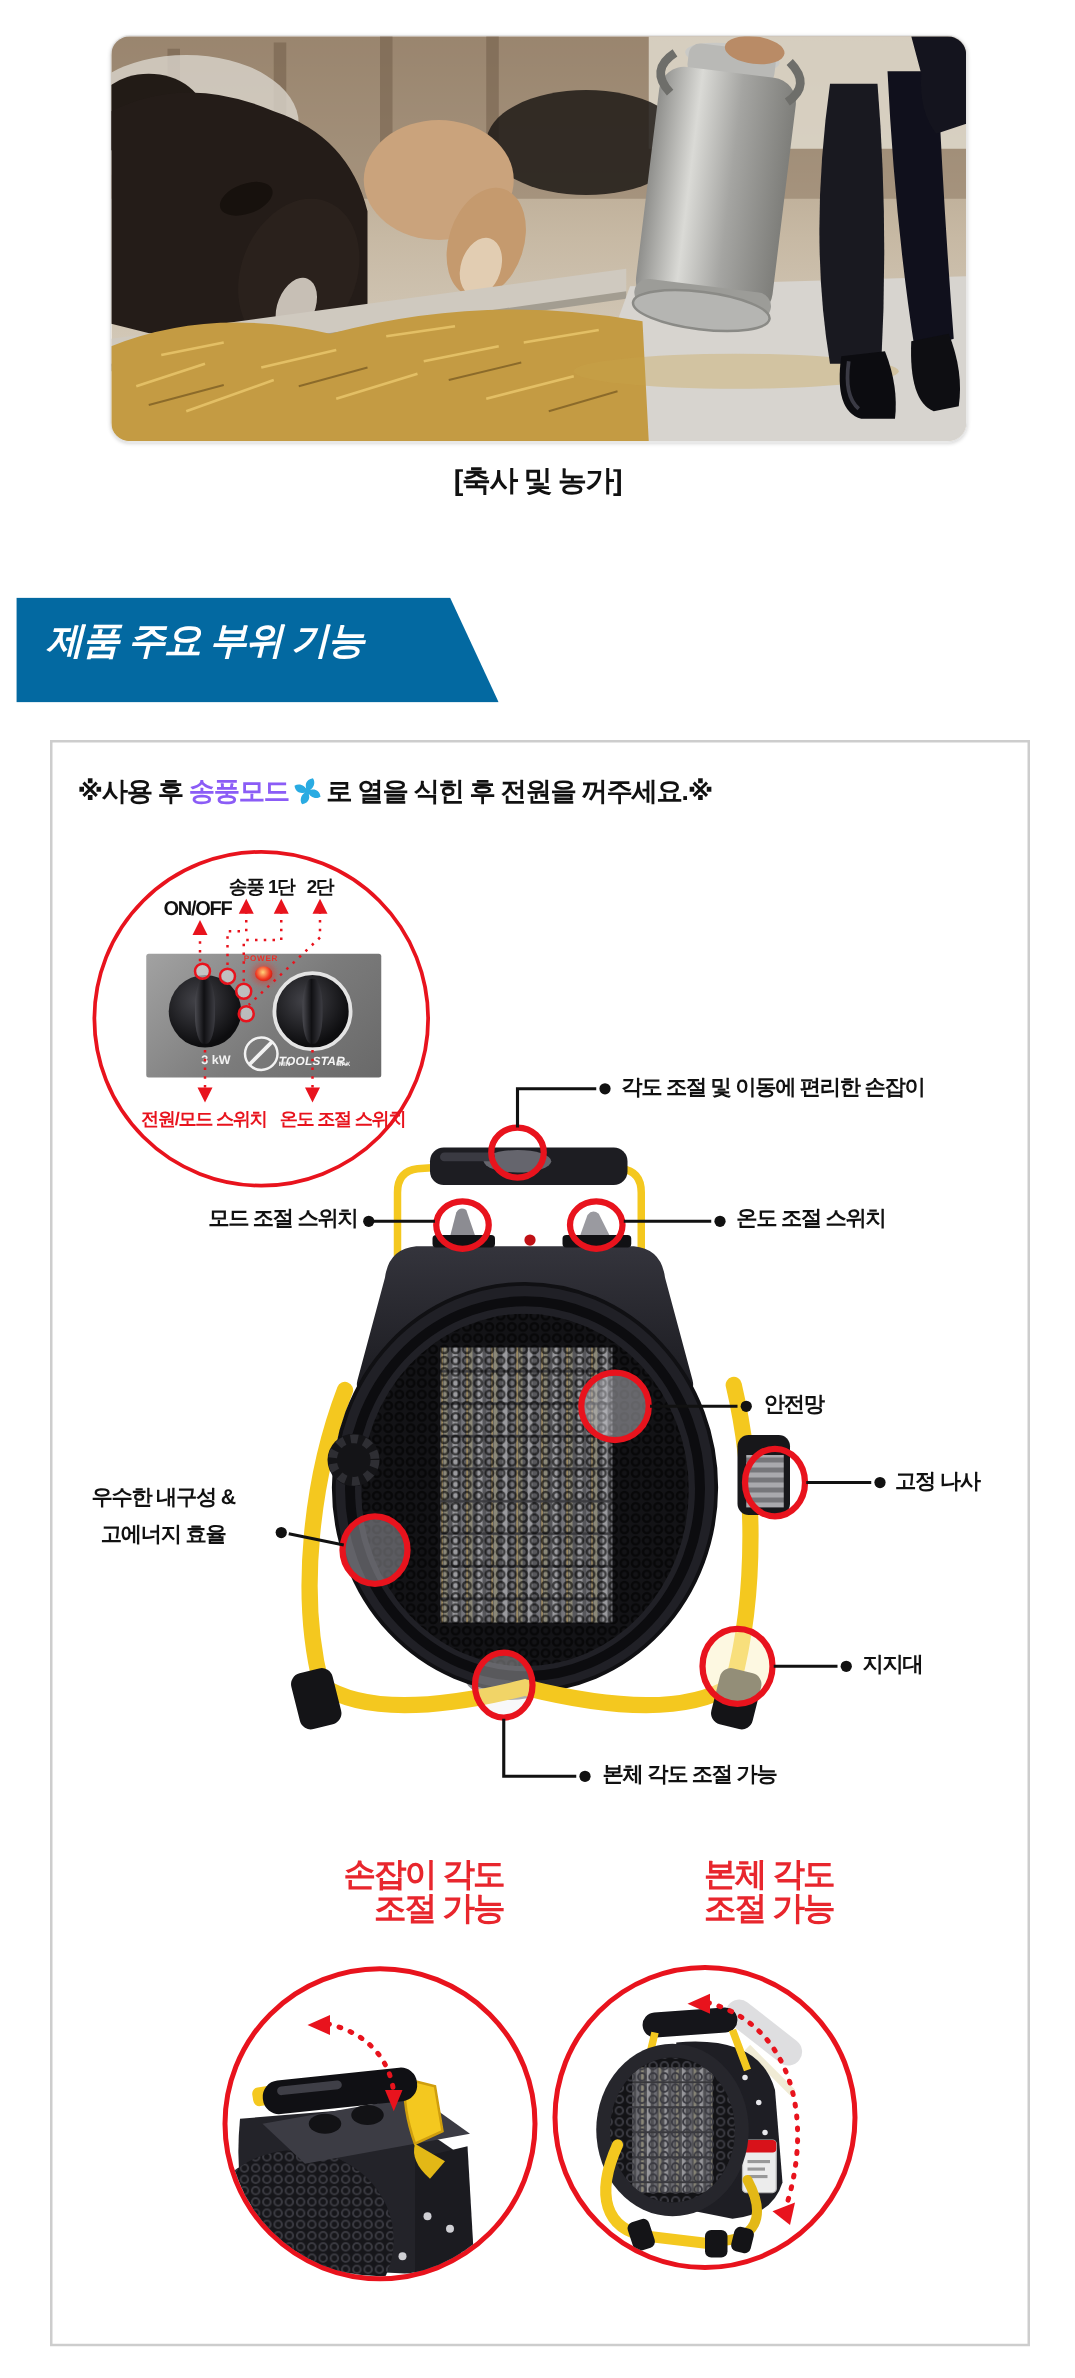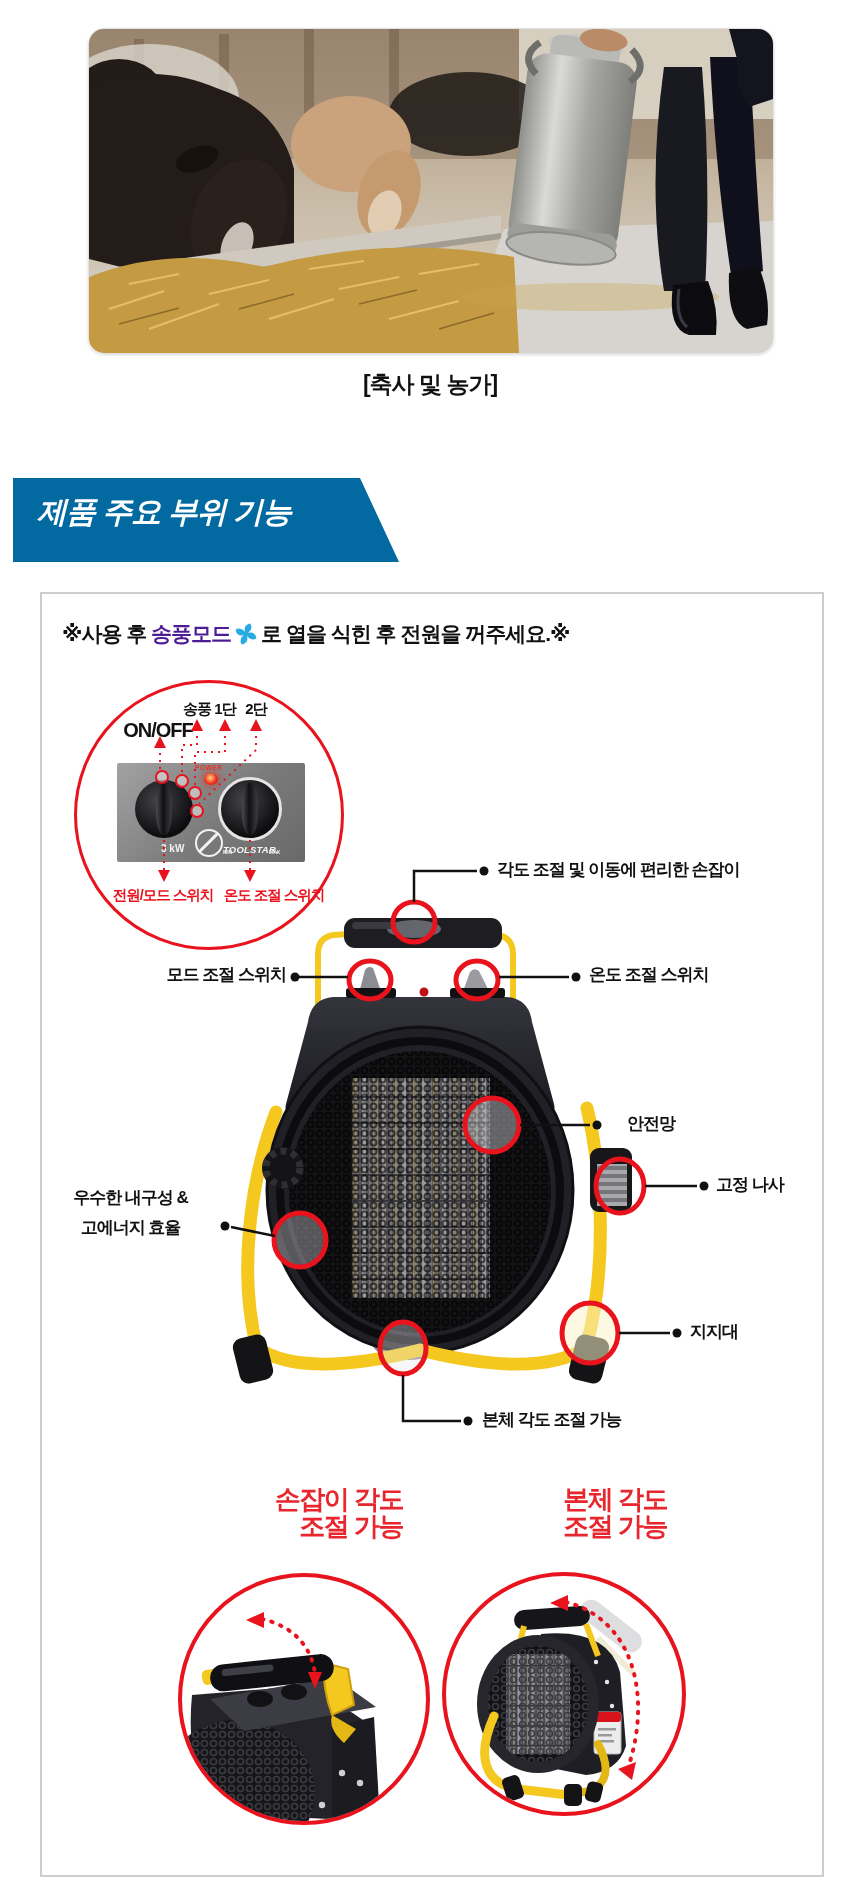--- a/index.html
+++ b/index.html
@@ -20,21 +20,21 @@
           clip-path:polygon(0 0,347px 0,386px 100%,0 100%);margin-left:13px;}
   .banner span{position:absolute;left:24px;top:14px;font-size:30px;font-weight:700;
           font-style:italic;color:#fff;letter-spacing:-1px;white-space:nowrap;}
 
   
   .content-box{left:40px;top:592px;width:780px;height:1281px;border:2px solid #cdcdcd;background:#fff;}
 
   
   .notice{left:62px;top:618px;font-size:21px;font-weight:700;color:#111;
           letter-spacing:-1px;white-space:nowrap;height:32px;line-height:32px;}
-  .notice .hl{color:#4c1d95;}
+  .notice .hl{color:#8b5cf6;}
   .notice svg{vertical-align:-6px;margin:0 2px 0 2px;}
 
   
   .inset-circle{left:74px;top:680px;width:264px;height:264px;border:3px solid #e8131d;
                 border-radius:50%;background:#fff;}
   .inset-label{position:absolute;font-weight:700;color:#111;letter-spacing:-1px;
                text-align:center;white-space:nowrap;}
   .inset-label.red{color:#e8131d;}
   .panel{left:117px;top:763px;width:188px;height:99px;
          background:linear-gradient(135deg,#a2a2a2,#7b7b7b 55%,#696969);border-radius:2px;}
@@ -175,21 +175,21 @@
         <circle cx="12" cy="12" r="2.4"></circle>
       </g>
     </svg><span>로 열을 식힌 후 전원을 꺼주세요.※</span>
   </div>
 
   <div class="abs inset-circle"></div>
 
   <div class="abs inset-label" style="left:179px;top:700px;width:36px;font-size:15px;">송풍</div>
   <div class="abs inset-label" style="left:207px;top:700px;width:36px;font-size:15px;">1단</div>
   <div class="abs inset-label" style="left:238px;top:700px;width:36px;font-size:15px;">2단</div>
-  <div class="abs inset-label" style="left:118px;top:719px;width:80px;font-size:20px;">ON/OFF</div>
+  <div class="abs inset-label" style="left:118px;top:719px;width:80px;font-size:16px;">ON/OFF</div>
 
   <div class="abs panel">
     <div class="knob" style="left:18px;top:17px;width:58px;height:58px;">
       <div class="ridge"></div>
     </div>
     <div class="knob" style="left:104px;top:17px;width:58px;height:58px;border:3px solid #e4e4e4;margin:-3px;">
       <div class="ridge"></div>
     </div>
     <div class="power-text">POWER</div>
     <div class="led"></div>
@@ -330,21 +330,21 @@
       <circle cx="704" cy="336" r="4.5"></circle>
       <circle cx="225" cy="376" r="4.5"></circle>
       <circle cx="677" cy="483" r="4.5"></circle>
       <circle cx="468" cy="571" r="4.5"></circle>
     </g>
   </svg>
 
   <div class="abs callout" style="left:497px;top:858px;">각도 조절 및 이동에 편리한 손잡이</div>
   <div class="abs callout right" style="left:116px;top:963px;width:170px;">모드 조절 스위치</div>
   <div class="abs callout" style="left:589px;top:963px;">온도 조절 스위치</div>
-  <div class="abs callout" style="left:627px;top:1112px;">안전망</div>
+  <div class="abs callout" style="left:611px;top:1112px;">안전망</div>
   <div class="abs callout" style="left:716px;top:1173px;">고정 나사</div>
   <div class="abs callout center" style="left:38px;top:1183px;width:185px;">
     <div>우수한 내구성 &amp;</div>
     <div>고에너지 효율</div>
   </div>
   <div class="abs callout" style="left:690px;top:1320px;">지지대</div>
   <div class="abs callout" style="left:482px;top:1408px;">본체 각도 조절 가능</div>
 
   <div class="abs rot-head" style="left:193px;top:1486px;text-align:right;">
     <div>손잡이 각도</div>

